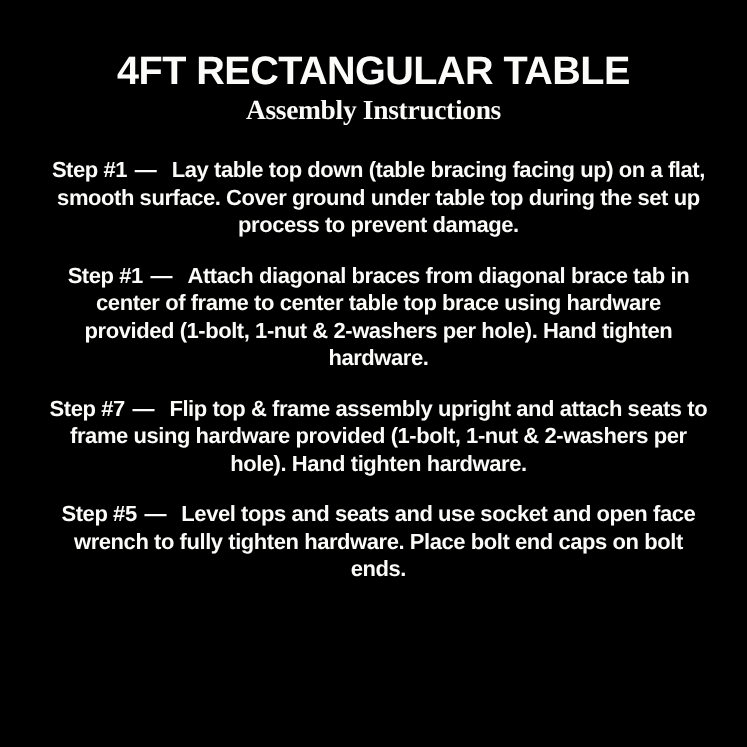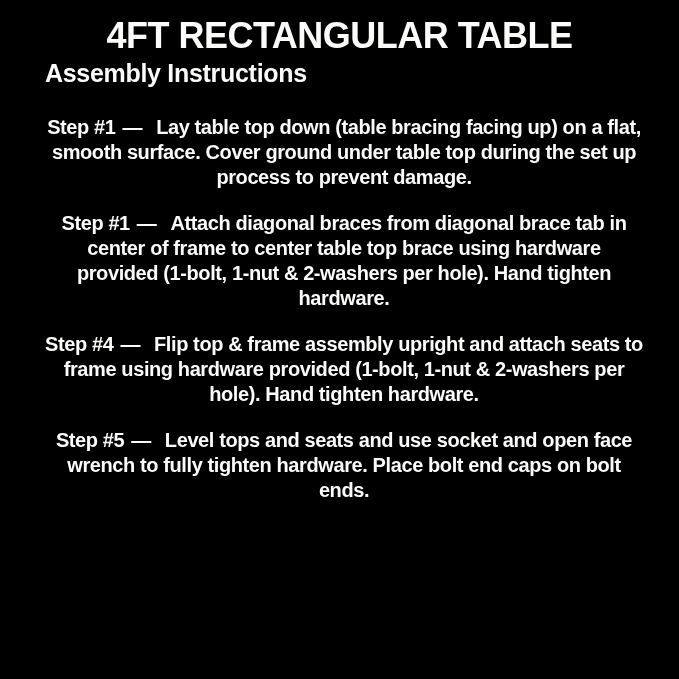--- a/index.html
+++ b/index.html
@@ -9,37 +9,38 @@
   }
   .poster {
     position: relative;
     width: 679px;
     height: 679px;
     background: #000000;
     color: #fbfbf9;
     font-family: "Liberation Sans", sans-serif;
     font-weight: 700;
     box-sizing: border-box;
-    padding: 16px 36px 0 45px;
+    padding: 44px 36px 0 45px;
     overflow: hidden;
   }
   .title {
     font-size: 36px;
     line-height: 1.12;
     letter-spacing: -0.5px;
     text-align: center;
     margin: 0 9px 3px 0;
     white-space: nowrap;
   }
   .subtitle {
     font-size: 25px;
     line-height: 1.15;
     letter-spacing: -0.3px;
-    text-align: left;
+    text-align: center;
     margin: 0 9px 27px 0;
+    font-family: Liberation Serif, serif;
   }
   .steps p.step {
     font-size: 20px;
     line-height: 25px;
     letter-spacing: -0.4px;
     margin: 0 0 21px 0;
     text-align: center;
   }
   .step .sep {
     display: inline-block;
@@ -52,17 +53,17 @@
 <div class="poster">
   <h1 class="title">4FT RECTANGULAR TABLE</h1>
   <h2 class="subtitle">Assembly Instructions</h2>
 
   <div class="steps">
     <p class="step"><span>Step #1</span><span class="sep">—</span><span>Lay table top down (table bracing facing up) on a flat, smooth surface. Cover ground under table top during the set up process to prevent damage.</span></p>
 
 
     <p class="step"><span>Step #1</span><span class="sep">—</span><span>Attach diagonal braces from diagonal brace tab in center of frame to center table top brace using hardware provided (1-bolt, 1-nut &amp; 2-washers per hole). Hand tighten hardware.</span></p>
 
-    <p class="step"><span>Step #4</span><span class="sep">—</span><span>Flip top &amp; frame assembly upright and attach seats to frame using hardware provided (1-bolt, 1-nut &amp; 2-washers per hole). Hand tighten hardware.</span></p>
+    <p class="step"><span>Step #7</span><span class="sep">—</span><span>Flip top &amp; frame assembly upright and attach seats to frame using hardware provided (1-bolt, 1-nut &amp; 2-washers per hole). Hand tighten hardware.</span></p>
 
     <p class="step"><span>Step #5</span><span class="sep">—</span><span>Level tops and seats and use socket and open face wrench to fully tighten hardware. Place bolt end caps on bolt ends.</span></p>
   </div>
 </div>
 
 </body></html>

